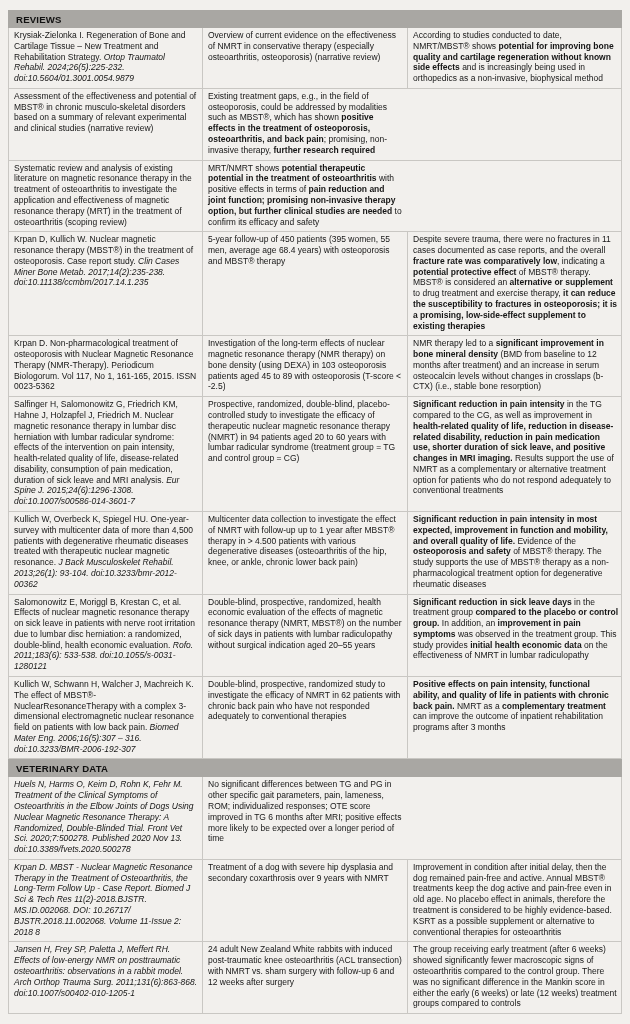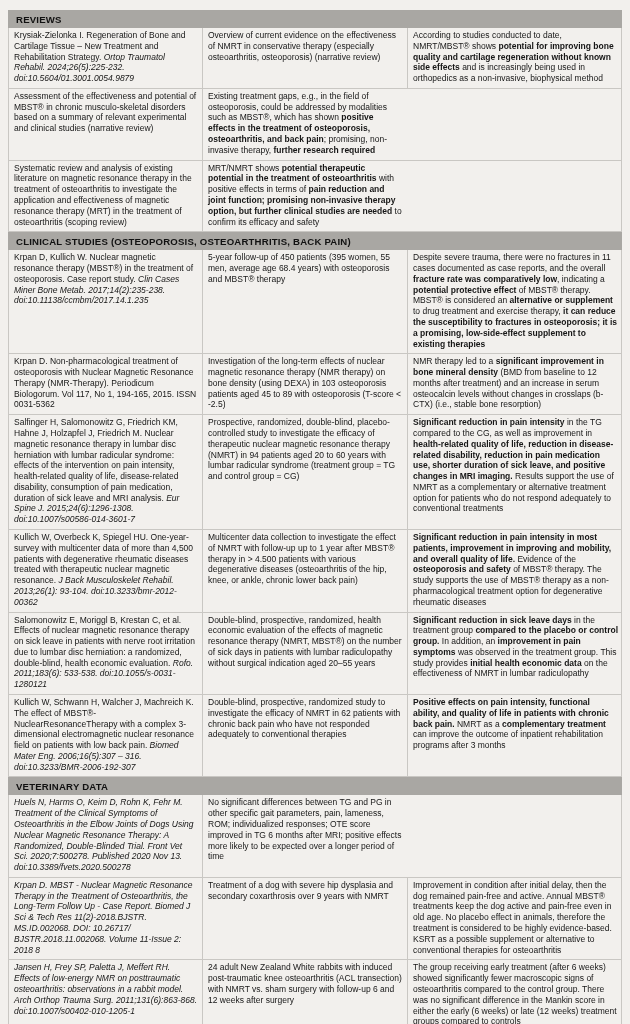--- a/index.html
+++ b/index.html
@@ -46,40 +46,39 @@
       <div class="cell findings-cell">According to studies conducted to date, NMRT/MBST® shows <strong>potential for improving bone quality and cartilage regeneration without known side effects</strong> and is increasingly being used in orthopedics as a non-invasive, biophysical method</div>
     </div>
     <div class="row">
       <div class="cell description-cell">Assessment of the effectiveness and potential of MBST® in chronic musculo-skeletal disorders based on a summary of relevant experimental and clinical studies (narrative review)</div>
       <div class="cell findings-cell">Existing treatment gaps, e.g., in the field of osteoporosis, could be addressed by modalities such as MBST®, which has shown <strong>positive effects in the treatment of osteoporosis, osteoarthritis, and back pain</strong>; promising, non-invasive therapy, <strong>further research required</strong></div>
     </div>
     <div class="row">
       <div class="cell description-cell">Systematic review and analysis of existing literature on magnetic resonance therapy in the treatment of osteoarthritis to investigate the application and effectiveness of magnetic resonance therapy (MRT) in the treatment of osteoarthritis (scoping review)</div>
       <div class="cell findings-cell">MRT/NMRT shows <strong>potential therapeutic potential in the treatment of osteoarthritis</strong> with positive effects in terms of <strong>pain reduction and joint function; promising non-invasive therapy option, but further clinical studies are needed</strong> to confirm its efficacy and safety</div>
     </div>
-    <div class="section-header">CLINICAL STUDIES (OSTEOPOROSIS, OSTEOARTHRITIS, BACK PAIN)</div>
     <div class="row">
       <div class="cell citation-cell">Krpan D, Kullich W. Nuclear magnetic resonance therapy (MBST®) in the treatment of osteoporosis. Case report study. <em>Clin Cases Miner Bone Metab. 2017;14(2):235-238. doi:10.11138/ccmbm/2017.14.1.235</em></div>
       <div class="cell description-cell">5-year follow-up of 450 patients (395 women, 55 men, average age 68.4 years) with osteoporosis and MBST® therapy</div>
       <div class="cell findings-cell">Despite severe trauma, there were no fractures in 11 cases documented as case reports, and the overall <strong>fracture rate was comparatively low</strong>, indicating a <strong>potential protective effect</strong> of MBST® therapy. MBST® is considered an <strong>alternative or supplement</strong> to drug treatment and exercise therapy, <strong>it can reduce the susceptibility to fractures in osteoporosis; it is a promising, low-side-effect supplement to existing therapies</strong></div>
     </div>
     <div class="row">
-      <div class="cell citation-cell">Krpan D. Non-pharmacological treatment of osteoporosis with Nuclear Magnetic Resonance Therapy (NMR-Therapy). Periodicum Biologorum. Vol 117, No 1, 194-165, 2015. ISSN 0031-5362</div>
+      <div class="cell citation-cell">Krpan D. Non-pharmacological treatment of osteoporosis with Nuclear Magnetic Resonance Therapy (NMR-Therapy). Periodicum Biologorum. Vol 117, No 1, 161-165, 2015. ISSN 0023-5362</div>
       <div class="cell description-cell">Investigation of the long-term effects of nuclear magnetic resonance therapy (NMR therapy) on bone density (using DEXA) in 103 osteoporosis patients aged 45 to 89 with osteoporosis (T-score &lt; -2.5)</div>
       <div class="cell findings-cell">NMR therapy led to a <strong>significant improvement in bone mineral density</strong> (BMD from baseline to 12 months after treatment) and an increase in serum osteocalcin levels without changes in crosslaps (b-CTX) (i.e., stable bone resorption)</div>
     </div>
     <div class="row">
       <div class="cell citation-cell">Salfinger H, Salomonowitz G, Friedrich KM, Hahne J, Holzapfel J, Friedrich M. Nuclear magnetic resonance therapy in lumbar disc herniation with lumbar radicular syndrome: effects of the intervention on pain intensity, health-related quality of life, disease-related disability, consumption of pain medication, duration of sick leave and MRI analysis. <em>Eur Spine J. 2015;24(6):1296-1308. doi:10.1007/s00586-014-3601-7</em></div>
       <div class="cell description-cell">Prospective, randomized, double-blind, placebo-controlled study to investigate the efficacy of therapeutic nuclear magnetic resonance therapy (NMRT) in 94 patients aged 20 to 60 years with lumbar radicular syndrome (treatment group = TG and control group = CG)</div>
       <div class="cell findings-cell"><strong>Significant reduction in pain intensity</strong> in the TG compared to the CG, as well as improvement in <strong>health-related quality of life, reduction in disease-related disability, reduction in pain medication use, shorter duration of sick leave, and positive changes in MRI imaging.</strong> Results support the use of NMRT as a complementary or alternative treatment option for patients who do not respond adequately to conventional treatments</div>
     </div>
     <div class="row">
       <div class="cell citation-cell">Kullich W, Overbeck K, Spiegel HU. One-year-survey with multicenter data of more than 4,500 patients with degenerative rheumatic diseases treated with therapeutic nuclear magnetic resonance. <em>J Back Musculoskelet Rehabil. 2013;26(1): 93-104. doi:10.3233/bmr-2012-00362</em></div>
       <div class="cell description-cell">Multicenter data collection to investigate the effect of NMRT with follow-up up to 1 year after MBST® therapy in &gt; 4.500 patients with various degenerative diseases (osteoarthritis of the hip, knee, or ankle, chronic lower back pain)</div>
-      <div class="cell findings-cell"><strong>Significant reduction in pain intensity in most patients, improvement in improving and mobility, and overall quality of life.</strong> Evidence of the <strong>osteoporosis and safety</strong> of MBST® therapy. The study supports the use of MBST® therapy as a non-pharmacological treatment option for degenerative rheumatic diseases</div>
+      <div class="cell findings-cell"><strong>Significant reduction in pain intensity in most expected, improvement in function and mobility, and overall quality of life.</strong> Evidence of the <strong>osteoporosis and safety</strong> of MBST® therapy. The study supports the use of MBST® therapy as a non-pharmacological treatment option for degenerative rheumatic diseases</div>
     </div>
     <div class="row">
       <div class="cell citation-cell">Salomonowitz E, Moriggl B, Krestan C, et al. Effects of nuclear magnetic resonance therapy on sick leave in patients with nerve root irritation due to lumbar disc herniation: a randomized, double-blind, health economic evaluation. <em>Rofo. 2011;183(6): 533-538. doi:10.1055/s-0031-1280121</em></div>
       <div class="cell description-cell">Double-blind, prospective, randomized, health economic evaluation of the effects of magnetic resonance therapy (NMRT, MBST®) on the number of sick days in patients with lumbar radiculopathy without surgical indication aged 20–55 years</div>
       <div class="cell findings-cell"><strong>Significant reduction in sick leave days</strong> in the treatment group <strong>compared to the placebo or control group.</strong> In addition, an <strong>improvement in pain symptoms</strong> was observed in the treatment group. This study provides <strong>initial health economic data</strong> on the effectiveness of NMRT in lumbar radiculopathy</div>
     </div>
     <div class="row">
       <div class="cell citation-cell">Kullich W, Schwann H, Walcher J, Machreich K. The effect of MBST®-NuclearResonanceTherapy with a complex 3-dimensional electromagnetic nuclear resonance field on patients with low back pain. <em>Biomed Mater Eng. 2006;16(5):307 – 316. doi:10.3233/BMR-2006-192-307</em></div>
       <div class="cell description-cell">Double-blind, prospective, randomized study to investigate the efficacy of NMRT in 62 patients with chronic back pain who have not responded adequately to conventional therapies</div>
       <div class="cell findings-cell"><strong>Positive effects on pain intensity, functional ability, and quality of life in patients with chronic back pain.</strong> NMRT as a <strong>complementary treatment</strong> can improve the outcome of inpatient rehabilitation programs after 3 months</div>

